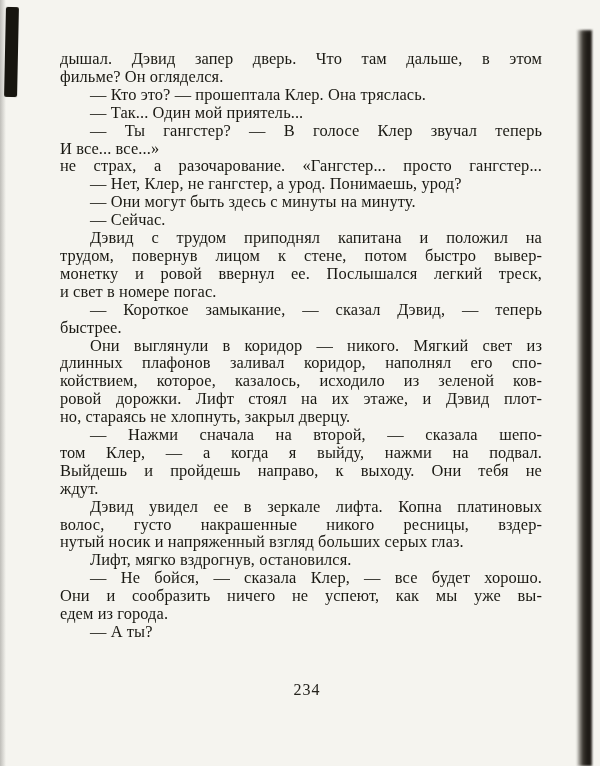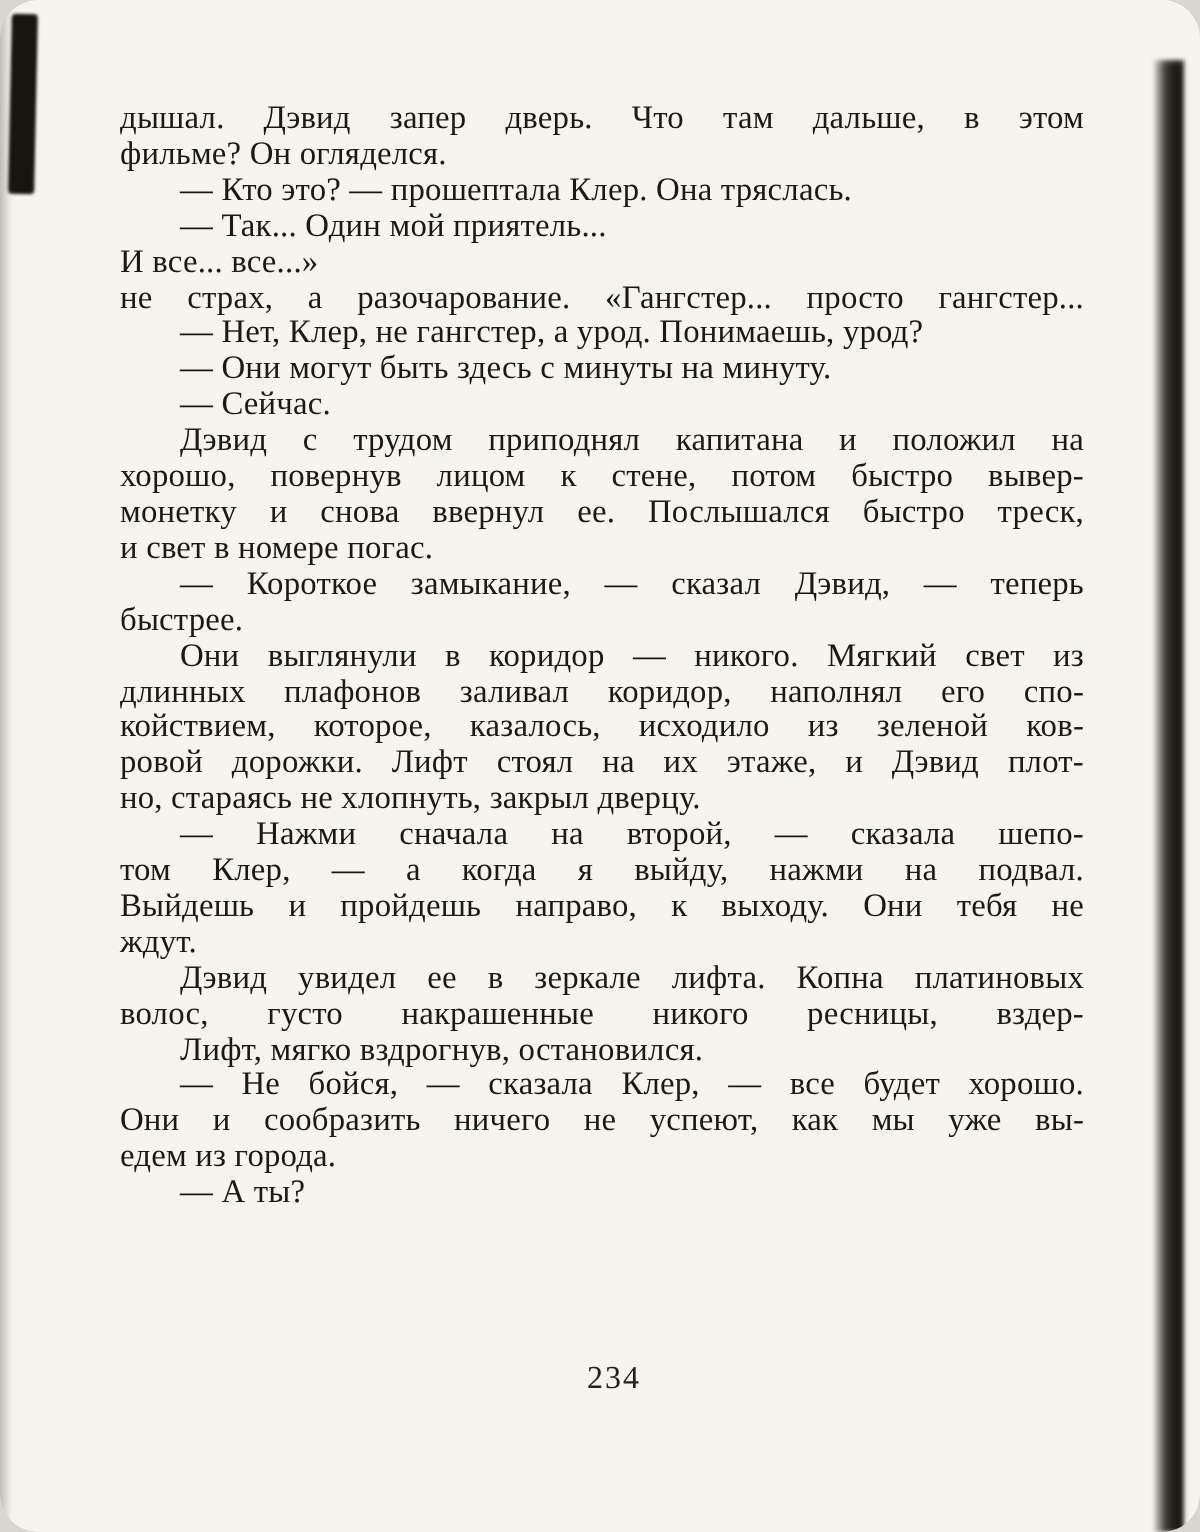--- a/index.html
+++ b/index.html
@@ -8,21 +8,20 @@
       background: #d8d6d0;
     }
     .page {
       position: relative;
       width: 600px;
       height: 766px;
       background: #f5f4ef;
       overflow: hidden;
       font-family: "Liberation Serif", serif;
       box-sizing: border-box;
-      border-radius: 19px;
     }
     
     .left-gutter {
       position: absolute;
       left: 0; top: 0;
       width: 6px; height: 766px;
       background: linear-gradient(to right, rgba(90,88,84,0.35), rgba(90,88,84,0));
     }
     
     .corner-mark {
@@ -96,36 +95,37 @@
         <div class="line just">дышал. Дэвид запер дверь. Что там дальше, в этом</div>
         <div class="line last">фильме? Он огляделся.</div>
       </div>
       <div class="paragraph">
         <div class="line last indent">— Кто это? — прошептала Клер. Она тряслась.</div>
       </div>
       <div class="paragraph">
         <div class="line last indent">— Так... Один мой приятель...</div>
       </div>
       <div class="paragraph">
+        <div class="line just indent">— Ты гангстер? — В голосе Клер звучал теперь</div>
         <div class="line last">И все... все...»</div>
         <div class="line just">не страх, а разочарование. «Гангстер... просто гангстер...</div>
       </div>
       <div class="paragraph">
         <div class="line last indent">— Нет, Клер, не гангстер, а урод. Понимаешь, урод?</div>
       </div>
       <div class="paragraph">
         <div class="line last indent">— Они могут быть здесь с минуты на минуту.</div>
       </div>
       <div class="paragraph">
         <div class="line last indent">— Сейчас.</div>
       </div>
       <div class="paragraph">
         <div class="line just indent">Дэвид с трудом приподнял капитана и положил на</div>
-        <div class="line just">хорошо, повернув лицом к стене, потом быстро вывер-</div>
-        <div class="line just">монетку и снова ввернул ее. Послышался быстро треск,</div>
+        <div class="line just">трудом, повернув лицом к стене, потом быстро вывер-</div>
+        <div class="line just">монетку и ровой ввернул ее. Послышался легкий треск,</div>
         <div class="line last">и свет в номере погас.</div>
       </div>
       <div class="paragraph">
         <div class="line just indent">— Короткое замыкание, — сказал Дэвид, — теперь</div>
         <div class="line last">быстрее.</div>
       </div>
       <div class="paragraph">
         <div class="line just indent">Они выглянули в коридор — никого. Мягкий свет из</div>
         <div class="line just">длинных плафонов заливал коридор, наполнял его спо-</div>
         <div class="line just">койствием, которое, казалось, исходило из зеленой ков-</div>
@@ -134,20 +134,21 @@
       </div>
       <div class="paragraph">
         <div class="line just indent">— Нажми сначала на второй, — сказала шепо-</div>
         <div class="line just">том Клер, — а когда я выйду, нажми на подвал.</div>
         <div class="line just">Выйдешь и пройдешь направо, к выходу. Они тебя не</div>
         <div class="line last">ждут.</div>
       </div>
       <div class="paragraph">
         <div class="line just indent">Дэвид увидел ее в зеркале лифта. Копна платиновых</div>
         <div class="line just">волос, густо накрашенные никого ресницы, вздер-</div>
+        <div class="line last">нутый носик и напряженный взгляд больших серых глаз.</div>
       </div>
       <div class="paragraph">
         <div class="line last indent">Лифт, мягко вздрогнув, остановился.</div>
       </div>
       <div class="paragraph">
         <div class="line just indent">— Не бойся, — сказала Клер, — все будет хорошо.</div>
         <div class="line just">Они и сообразить ничего не успеют, как мы уже вы-</div>
         <div class="line last">едем из города.</div>
       </div>
       <div class="paragraph">

